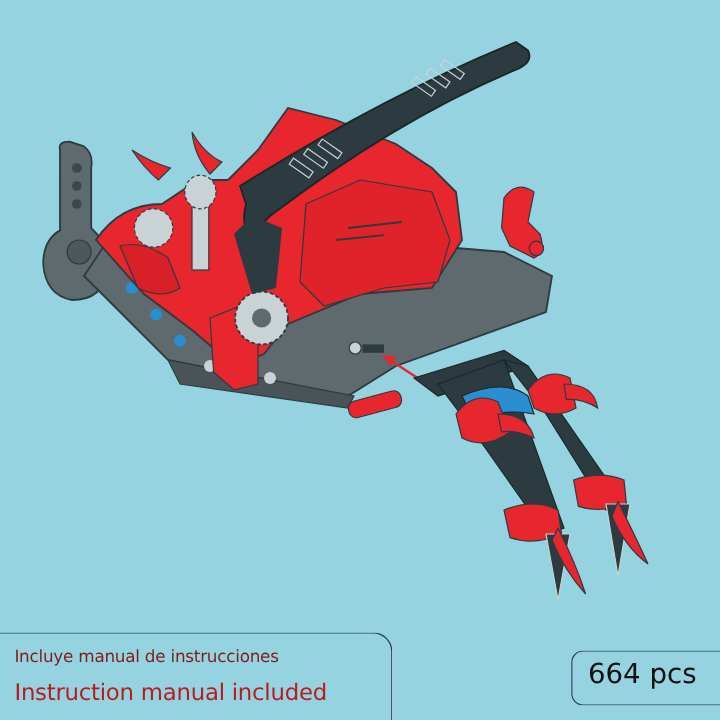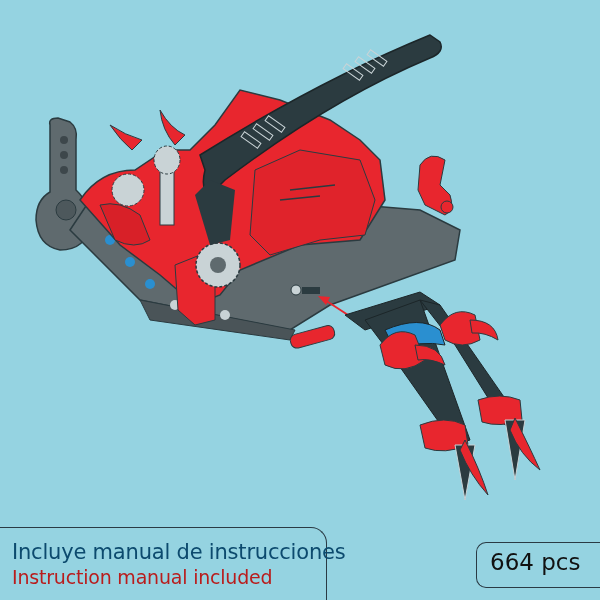--- a/index.html
+++ b/index.html
@@ -3,21 +3,21 @@
   <meta charset="utf-8">
   <style>
     html, body { margin: 0; padding: 0; }
     body { width: 600px; height: 600px; overflow: hidden; background: #95d3e1; position: relative; font-family: "DejaVu Sans", sans-serif; }
     .illustration { position: absolute; left: 0; top: 0; width: 600px; height: 520px; }
     .manual-box {
       position: absolute; left: -2px; top: 527px; width: 329px; height: 80px;
       border: 1.5px solid #2a3a44; border-left: none; border-bottom: none;
       border-top-right-radius: 16px; box-sizing: border-box;
     }
-    .manual-es { position: absolute; left: 12px; top: 540px; font-size: 21px; color: #0c4a6e; letter-spacing: -0.2px; white-space: nowrap; }
+    .manual-es { position: absolute; left: 12px; top: 540px; font-size: 14px; color: #7f1d1d; letter-spacing: -0.2px; white-space: nowrap; }
     .manual-en { position: absolute; left: 12px; top: 566px; font-size: 19px; color: #b91c1c; letter-spacing: -0.2px; white-space: nowrap; }
     .pcs-box {
       position: absolute; left: 476px; top: 542px; width: 140px; height: 46px;
       border: 1.5px solid #2a3a44; border-right: none; border-radius: 10px 0 0 10px; box-sizing: border-box;
     }
     .pcs-text { position: absolute; left: 490px; top: 549px; font-size: 23px; color: #111; white-space: nowrap; }
   </style>
 </head>
 <body>
 

